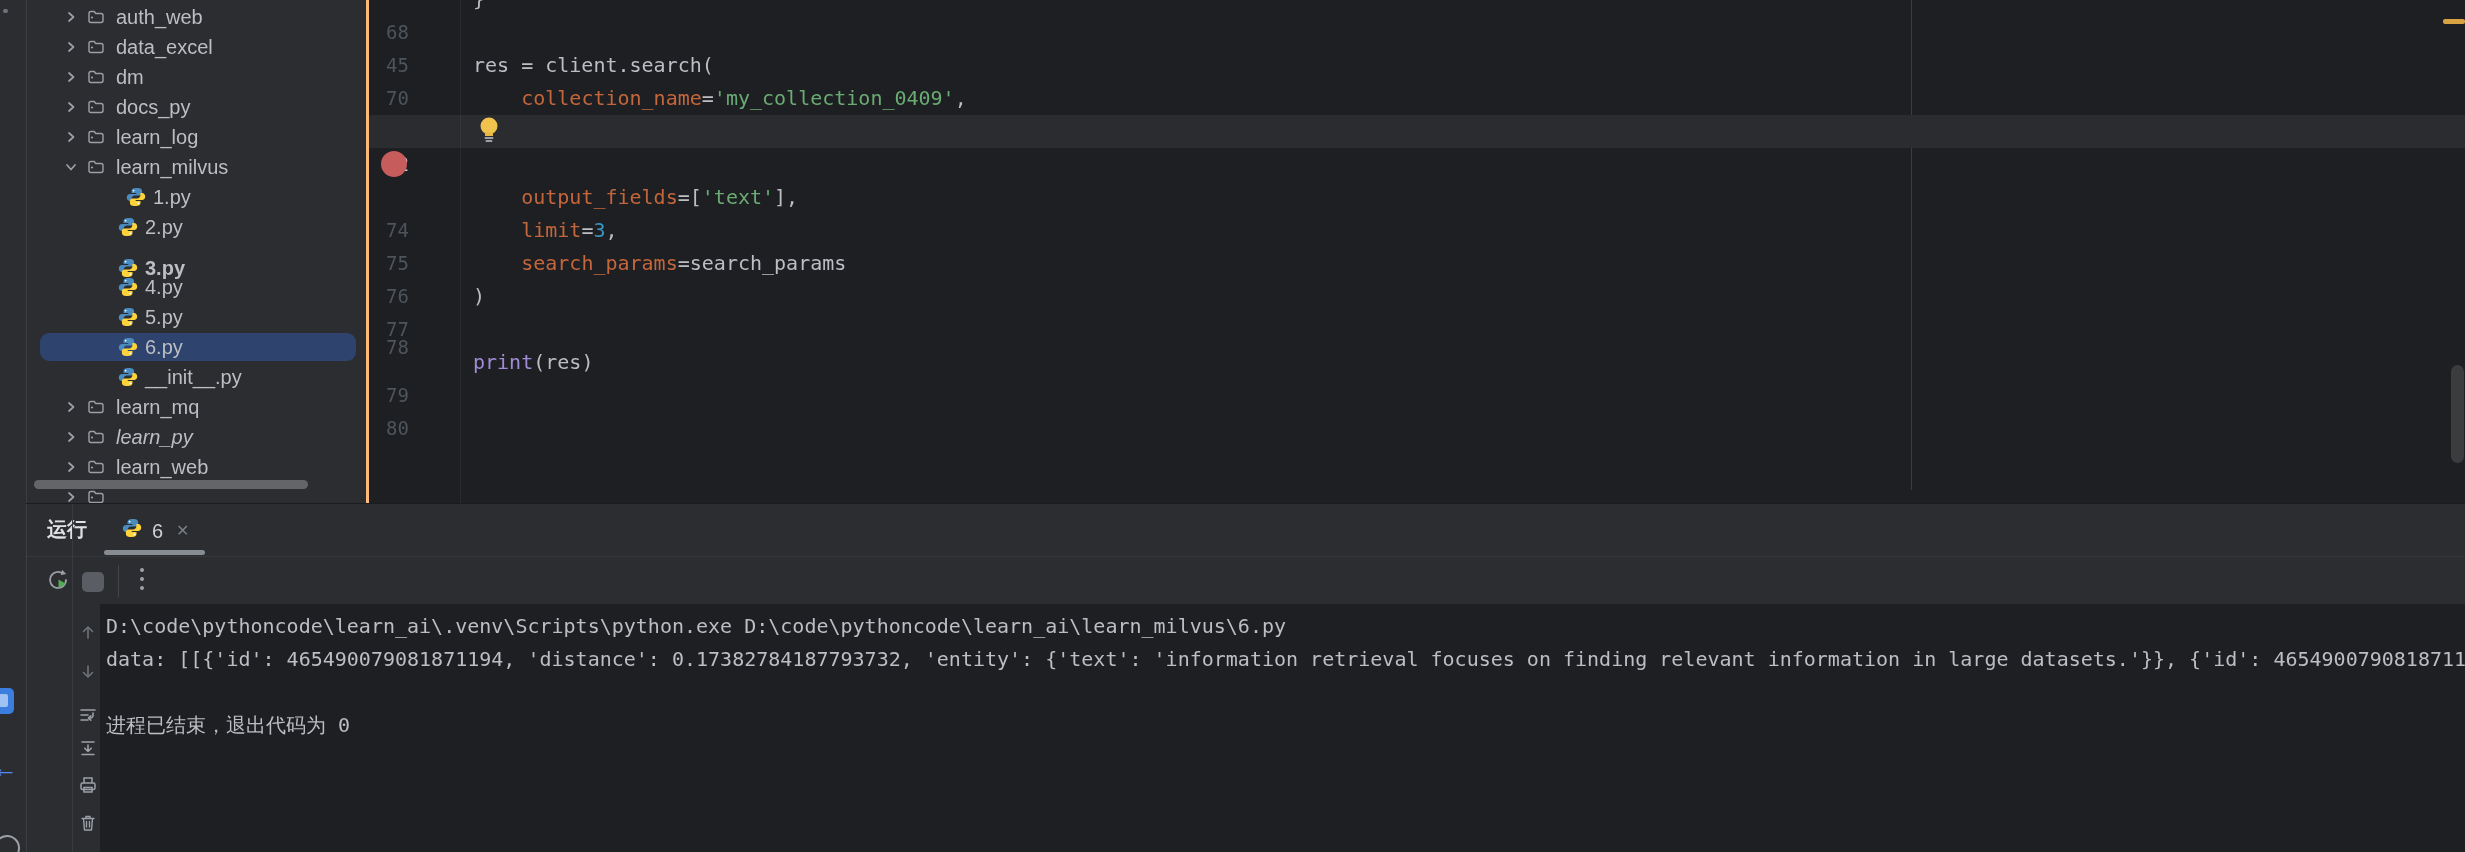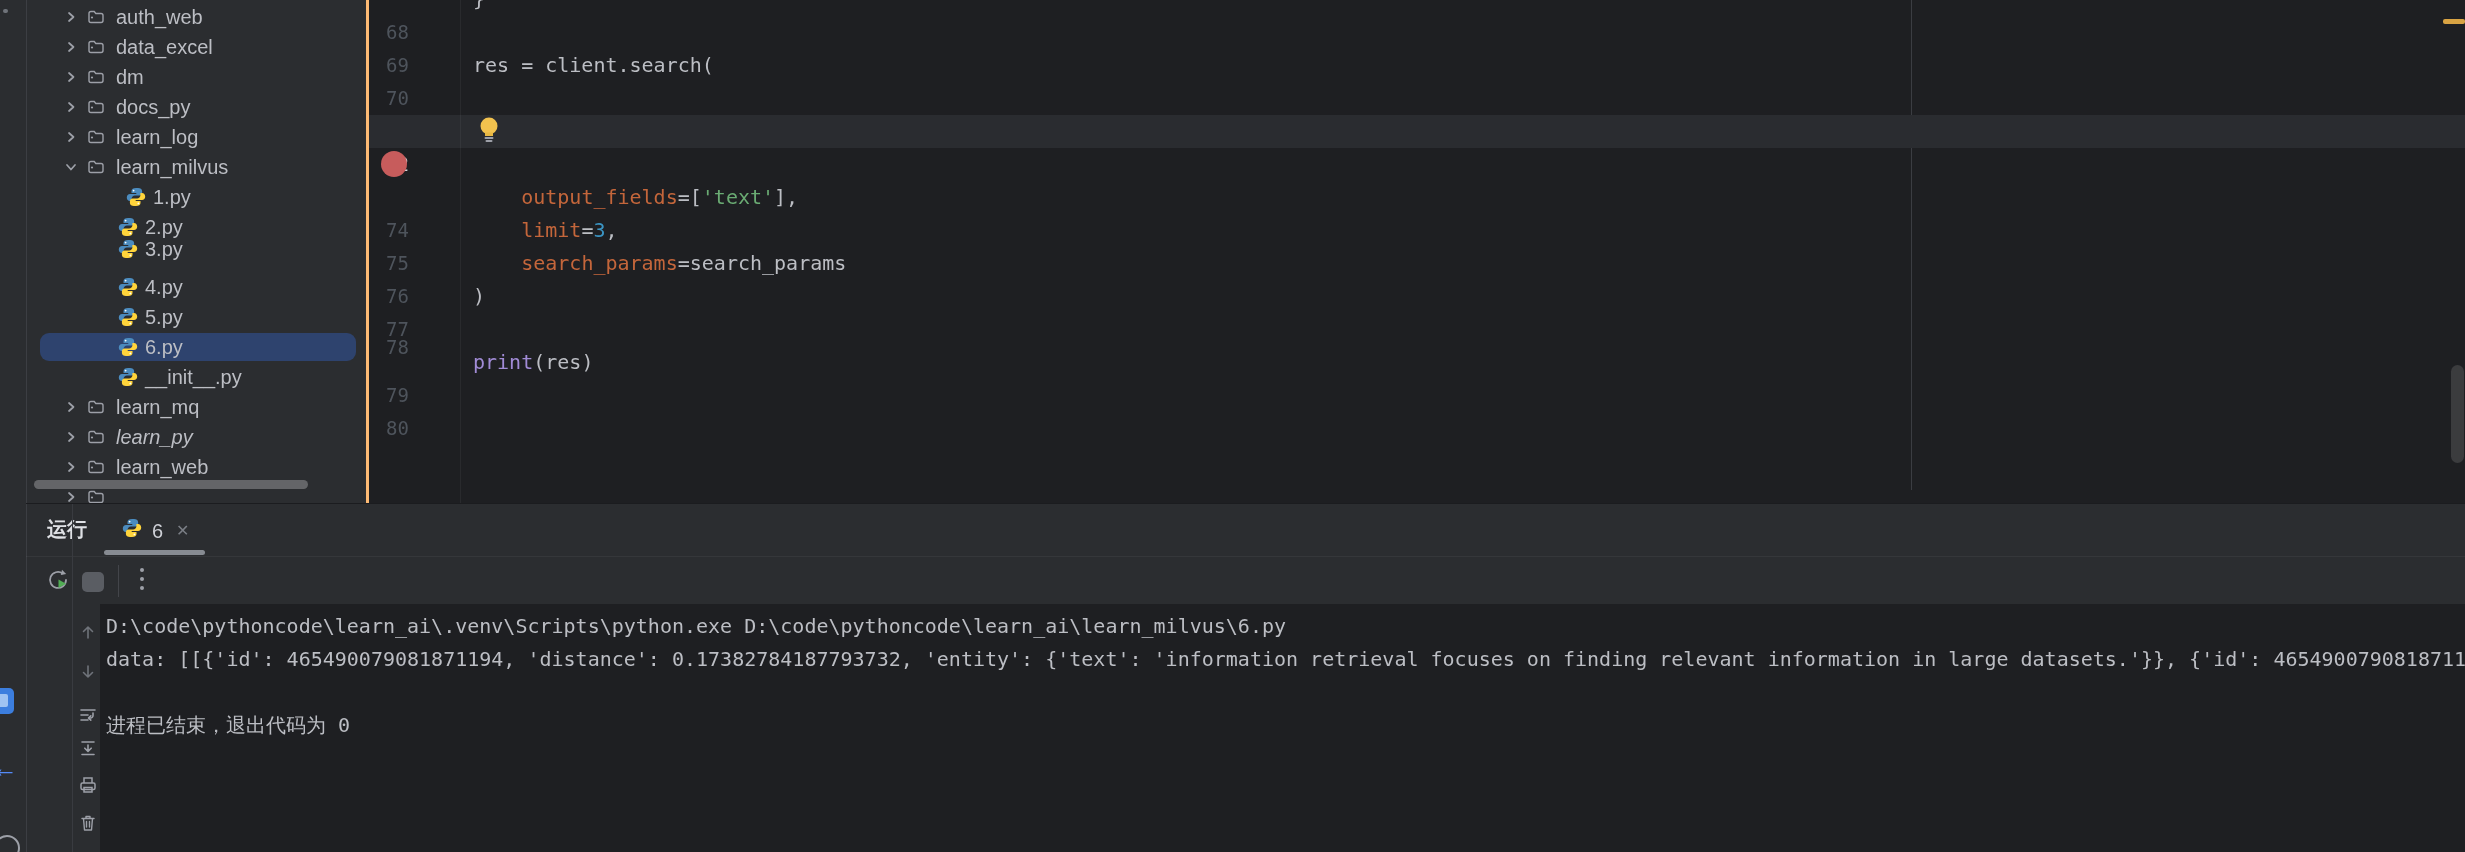--- a/index.html
+++ b/index.html
@@ -198,21 +198,21 @@
     <span class="icon-python">
       <svg viewBox="0 0 20 20" width="20" height="20">
         <path fill="#4B8BBE" d="M10 1C7.2 1 5.5 2.2 5.5 4v2h4.8v1H4C2.1 7 .8 8.4.8 10.4c0 2 1.3 3.6 3.2 3.6h1.6v-2.3c0-1.8 1.5-3.2 3.3-3.2h4.6c1.5 0 2.6-1.2 2.6-2.7V4c0-1.8-1.7-3-4.1-3z"></path>
         <circle cx="7.6" cy="3.6" r=".9" fill="#fff"></circle>
         <path fill="#FFD43B" d="M10 19c2.8 0 4.5-1.2 4.5-3v-2H9.7v-1H16c1.9 0 3.2-1.4 3.2-3.4 0-2-1.3-3.6-3.2-3.6h-1.6v2.3c0 1.8-1.5 3.2-3.3 3.2H6.5c-1.5 0-2.6 1.2-2.6 2.7V16c0 1.8 1.7 3 4.1 3z"></path>
         <circle cx="12.4" cy="16.4" r=".9" fill="#fff"></circle>
       </svg>
     </span>
     <span class="tlabel">2.py</span>
   </div>
-      <div class="tree-row d1" style="top: 234px;">
+      <div class="tree-row d1" style="top: 253px; font-weight: bold;">
     <span class="rowbg"></span>
 
     <span class="icon-python">
       <svg viewBox="0 0 20 20" width="20" height="20">
         <path fill="#4B8BBE" d="M10 1C7.2 1 5.5 2.2 5.5 4v2h4.8v1H4C2.1 7 .8 8.4.8 10.4c0 2 1.3 3.6 3.2 3.6h1.6v-2.3c0-1.8 1.5-3.2 3.3-3.2h4.6c1.5 0 2.6-1.2 2.6-2.7V4c0-1.8-1.7-3-4.1-3z"></path>
         <circle cx="7.6" cy="3.6" r=".9" fill="#fff"></circle>
         <path fill="#FFD43B" d="M10 19c2.8 0 4.5-1.2 4.5-3v-2H9.7v-1H16c1.9 0 3.2-1.4 3.2-3.4 0-2-1.3-3.6-3.2-3.6h-1.6v2.3c0 1.8-1.5 3.2-3.3 3.2H6.5c-1.5 0-2.6 1.2-2.6 2.7V16c0 1.8 1.7 3 4.1 3z"></path>
         <circle cx="12.4" cy="16.4" r=".9" fill="#fff"></circle>
       </svg>
     </span>
@@ -340,29 +340,30 @@
 </div>
 
 <div id="editor" class="abs">
   <div id="indent-guide" class="abs"></div>
   <div id="code-lines">
       <div class="code-line" style="top: -17px;">
     <span class="lineno">68</span>
     <span class="code-text"><span class="tk-plain">}</span></span>
   </div>
       <div class="code-line" style="top: 16px;">
-    <span class="lineno">69</span>
+    <span class="lineno">45</span>
     <span class="code-text"></span>
   </div>
       <div class="code-line" style="top: 49px;">
     <span class="lineno">70</span>
     <span class="code-text"><span class="tk-plain">res = client.search(</span></span>
   </div>
       <div class="code-line" style="top: 82px;">
     <span class="lineno">71</span>
+    <span class="code-text"><span class="tk-plain">    </span><span class="tk-param">collection_name</span><span class="tk-plain">=</span><span class="tk-str">'my_collection_0409'</span><span class="tk-plain">,</span></span>
   </div>
       <div class="code-line current" style="top: 115px;">
     <span class="lineno">72</span>
   <span class="bulb"><svg viewBox="0 0 26 28" width="26" height="28">
             <circle cx="13" cy="10" r="8.5" fill="#F2C24E"></circle>
             <path d="M9 16.5h8v3.5H9z" fill="#E8B843"></path>
             <path d="M9.5 22h7M10.5 25h5" stroke="#9DA0A8" stroke-width="2" stroke-linecap="round"></path>
           </svg></span></div>
       <div class="code-line" style="top: 148px;">
     <span class="lineno"></span>

